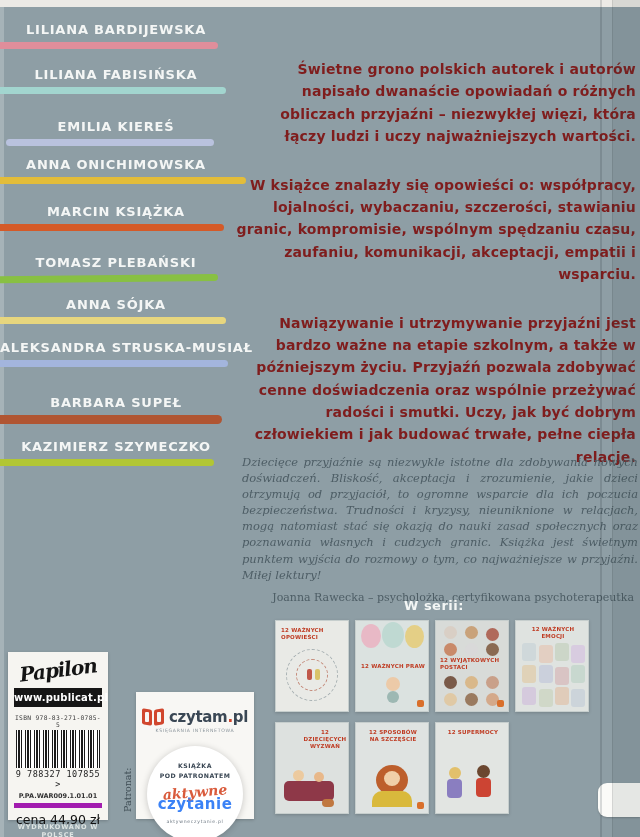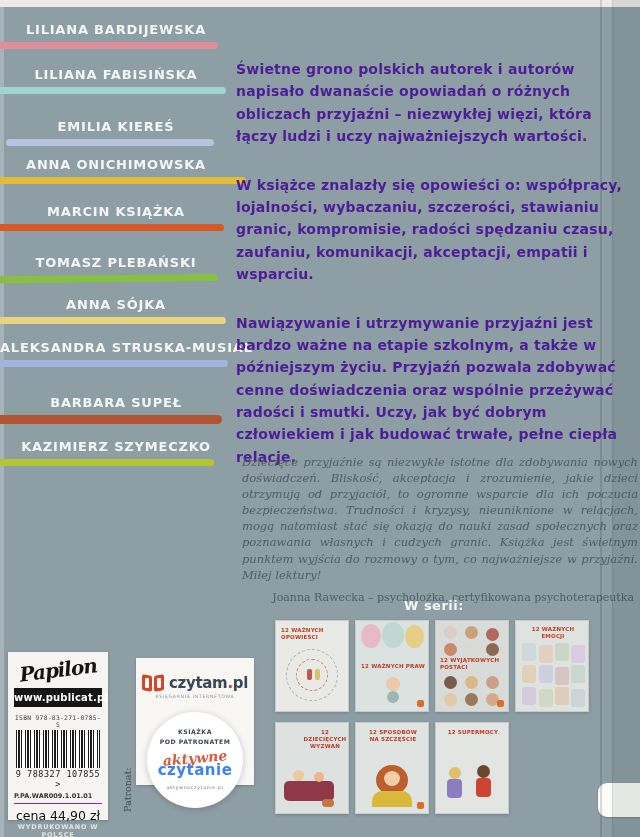--- a/index.html
+++ b/index.html
@@ -22,21 +22,21 @@
   .author:nth-child(5){margin-bottom:24px;} .author:nth-child(5) .stripe{width:224px;}
   .author:nth-child(6){margin-bottom:15px;} .author:nth-child(6) .stripe{width:218px;transform:rotate(-0.6deg);}
   .author:nth-child(7){margin-bottom:16px;} .author:nth-child(7) .stripe{width:226px;}
   .author:nth-child(8){margin-bottom:28px;} .author:nth-child(8) .stripe{width:228px;}
   .author:nth-child(9){margin-bottom:15px;} .author:nth-child(9) .stripe{width:222px;height:9px;}
   .author:nth-child(10){margin-bottom:18px;} .author:nth-child(10) .stripe{width:214px;}
   .author:nth-child(11){margin-bottom:16px;} .author:nth-child(11) .stripe{width:225px;transform:rotate(0.6deg);}
   .author:nth-child(12) .stripe{width:231px;}
 
   
-  .blurb{position:absolute;left:236px;top:58px;width:400px;text-align:left;color:#4c1d95;font-weight:bold;font-size:14px;line-height:1.6;letter-spacing:0.2px;}
+  .blurb{position:absolute;left:236px;top:58px;width:400px;text-align:right;color:#7f1d1d;font-weight:bold;font-size:14px;line-height:1.6;letter-spacing:0.2px;}
   .blurb p{margin:0 0 26px 0;}
 
   
   .review{position:absolute;left:242px;top:454px;width:396px;color:#4d5d65;font-family:"DejaVu Serif",serif;font-style:italic;font-size:11.5px;line-height:1.4;text-align:justify;}
   .attribution{margin-top:7px;font-style:normal;font-size:11px;text-align:right;padding-right:4px;}
 
   
   .series-heading{position:absolute;left:236px;top:598px;width:396px;text-align:center;color:#f3f6f5;font-weight:bold;font-size:13px;letter-spacing:0.5px;}
   .covers-row{position:absolute;left:275px;display:flex;gap:6px;}
   .row1{top:620px;}
@@ -88,26 +88,26 @@
   .c7 .a3{left:41px;top:42px;width:13px;height:13px;border-radius:50%;background:#6b4730;}
   .c7 .a4{left:40px;top:55px;width:15px;height:19px;border-radius:4px;background:#cc4433;}
 
   
   .publisher-label{position:absolute;left:8px;top:652px;width:100px;height:168px;background:#f6f5f1;box-sizing:border-box;padding:5px 6px;box-shadow:0 1px 3px rgba(0,0,0,0.2);}
   .papilon{font-family:"DejaVu Serif",serif;font-style:italic;font-weight:bold;font-size:20px;letter-spacing:-1px;color:#141414;text-align:center;transform:rotate(-7deg);height:26px;line-height:26px;}
   .pubsite{background:#161616;color:#fff;font-weight:bold;font-size:10px;text-align:center;padding:4px 0;margin:5px 0 7px;letter-spacing:0.2px;}
   .isbn-line{font-size:6.3px;color:#3a3a3a;text-align:center;letter-spacing:0.3px;margin-bottom:2px;font-family:"DejaVu Sans Mono",monospace;}
   .barcode{height:38px;margin:0 2px;background:repeating-linear-gradient(90deg,#1b1b1b 0px,#1b1b1b 1px,#fff 1px,#fff 2px,#1b1b1b 2px,#1b1b1b 4px,#fff 4px,#fff 5px,#1b1b1b 5px,#1b1b1b 6px,#fff 6px,#fff 9px);}
   .digits{font-family:"DejaVu Sans Mono",monospace;font-size:8.5px;color:#222;text-align:center;letter-spacing:0.5px;margin-top:1px;}
-  .pcode{font-size:6.5px;font-weight:bold;color:#333;margin-top:3px;padding-bottom:3px;border-bottom:1px solid #a21caf;}
+  .pcode{font-size:6.5px;font-weight:bold;color:#333;text-align:center;margin-top:3px;padding-bottom:3px;border-bottom:5px solid #a21caf;}
   .price{font-weight:normal;font-size:12.5px;color:#111;text-align:center;margin-top:4px;}
   .printed{position:absolute;left:8px;top:823px;width:100px;text-align:center;font-weight:bold;font-size:6.5px;color:#dfe6e4;letter-spacing:0.8px;}
 
   
-  .czytam-label{position:absolute;left:136px;top:658px;width:118px;height:127px;background:#f8f7f4;box-sizing:border-box;box-shadow:0 1px 3px rgba(0,0,0,0.2);}
+  .czytam-label{position:absolute;left:136px;top:692px;width:118px;height:127px;background:#f8f7f4;box-sizing:border-box;box-shadow:0 1px 3px rgba(0,0,0,0.2);}
   .cz-row{display:flex;align-items:center;justify-content:center;gap:5px;margin-top:16px;}
   .book-icon{position:relative;width:22px;height:16px;}
   .book-icon b{position:absolute;top:0;width:10px;height:16px;background:#d1472e;border-radius:2px;}
   .book-icon b.pl-l{left:0;transform:skewY(8deg);}
   .book-icon b.pl-r{right:0;transform:skewY(-8deg);}
   .book-icon u{position:absolute;left:3px;top:3px;width:4px;height:10px;background:#f8f7f4;border-radius:1px;text-decoration:none;box-shadow:12px 0 0 #f8f7f4;}
   .cz-text{font-weight:bold;font-size:15px;color:#3a4754;letter-spacing:-0.3px;}
   .cz-dot{color:#d1472e;}
   .cz-sub{text-align:center;font-size:4.6px;letter-spacing:0.7px;color:#8b959c;margin-top:2px;}
   .badge{width:96px;height:96px;border-radius:50%;background:#fff;box-shadow:0 1px 7px rgba(0,0,0,0.2);margin:13px auto 0;text-align:center;box-sizing:border-box;padding-top:15px;}
@@ -164,21 +164,21 @@
       <div class="stripe" style="background: rgb(176, 85, 50);"></div>
     </div>
     <div class="author">
       <div class="author-name">KAZIMIERZ SZYMECZKO</div>
       <div class="stripe" style="background: rgb(178, 198, 52);"></div>
     </div>
   </div>
 
   <div class="blurb">
     <p>Świetne grono polskich autorek i autorów napisało dwanaście opowiadań o różnych obliczach przyjaźni – niezwykłej więzi, która łączy ludzi i uczy najważniejszych wartości.</p>
-    <p>W książce znalazły się opowieści o: współpracy, lojalności, wybaczaniu, szczerości, stawianiu granic, kompromisie, radości spędzaniu czasu, zaufaniu, komunikacji, akceptacji, empatii i wsparciu.</p>
+    <p>W książce znalazły się opowieści o: współpracy, lojalności, wybaczaniu, szczerości, stawianiu granic, kompromisie, wspólnym spędzaniu czasu, zaufaniu, komunikacji, akceptacji, empatii i wsparciu.</p>
     <p>Nawiązywanie i utrzymywanie przyjaźni jest bardzo ważne na etapie szkolnym, a także w późniejszym życiu. Przyjaźń pozwala zdobywać cenne doświadczenia oraz wspólnie przeżywać radości i smutki. Uczy, jak być dobrym człowiekiem i jak budować trwałe, pełne ciepła relacje.</p>
   </div>
 
   <div class="review">
     <div>Dziecięce przyjaźnie są niezwykle istotne dla zdobywania nowych doświadczeń. Bliskość, akceptacja i zrozumienie, jakie dzieci otrzymują od przyjaciół, to ogromne wsparcie dla ich poczucia bezpieczeństwa. Trudności i kryzysy, nieuniknione w relacjach, mogą natomiast stać się okazją do nauki zasad społecznych oraz poznawania własnych i cudzych granic. Książka jest świetnym punktem wyjścia do rozmowy o tym, co najważniejsze w przyjaźni. Miłej lektury!</div>
     <div class="attribution">Joanna Rawecka – psycholożka, certyfikowana psychoterapeutka</div>
   </div>
 
   <div class="series-heading">W serii:</div>
 

